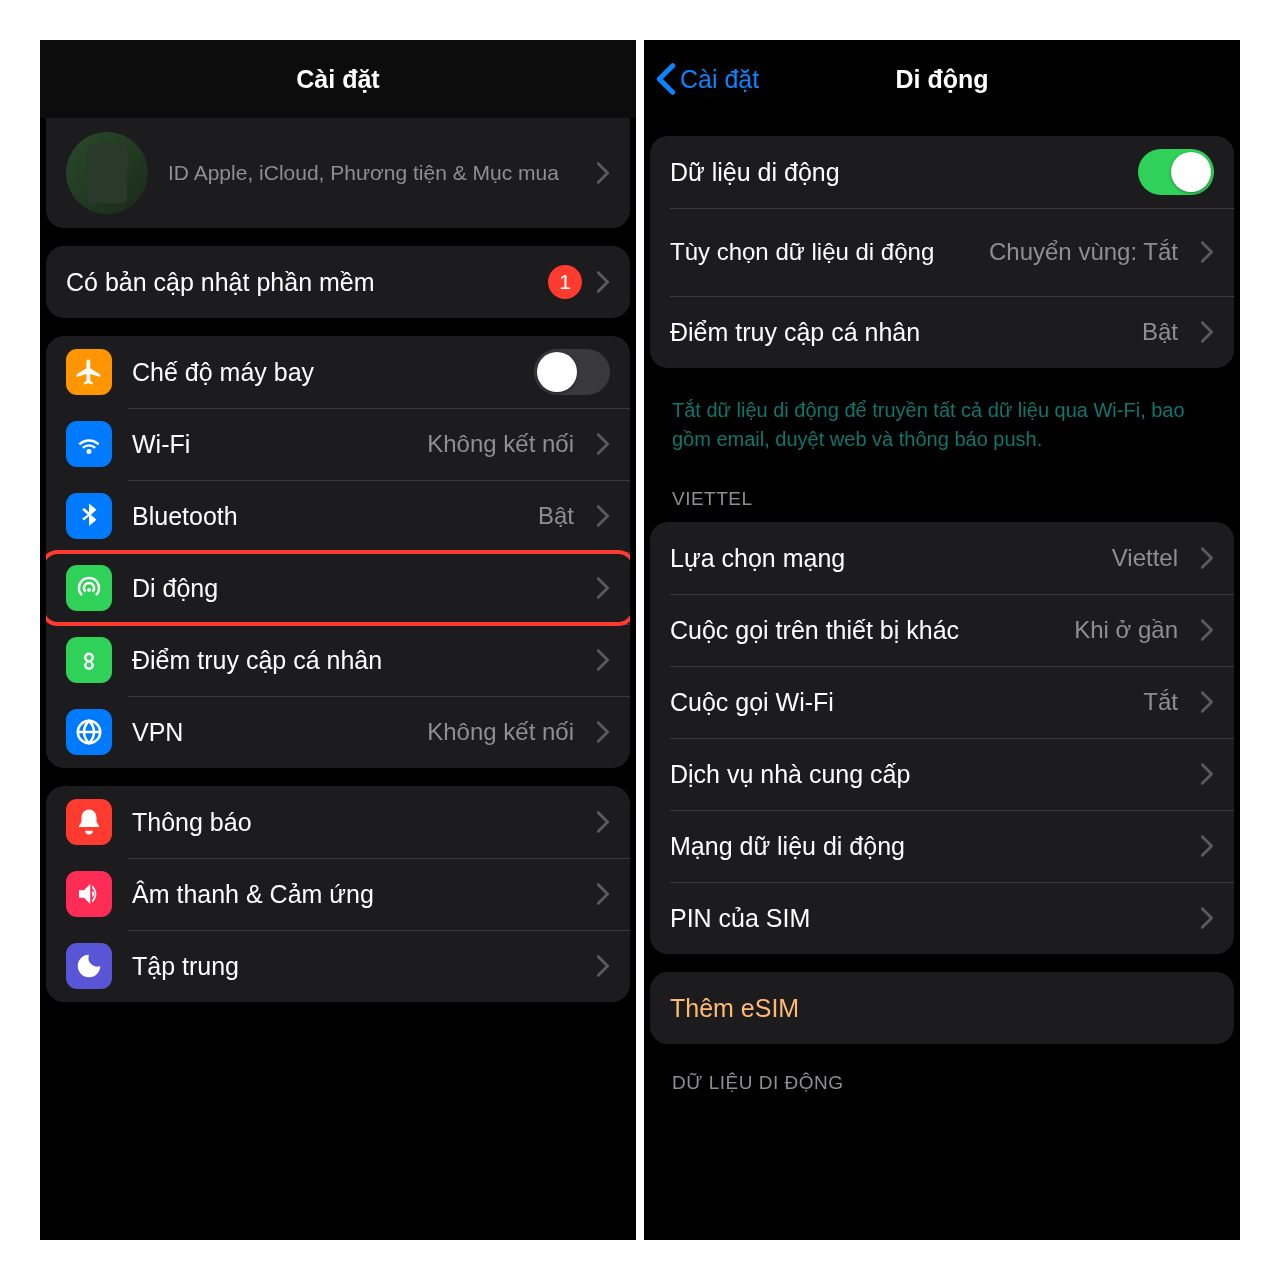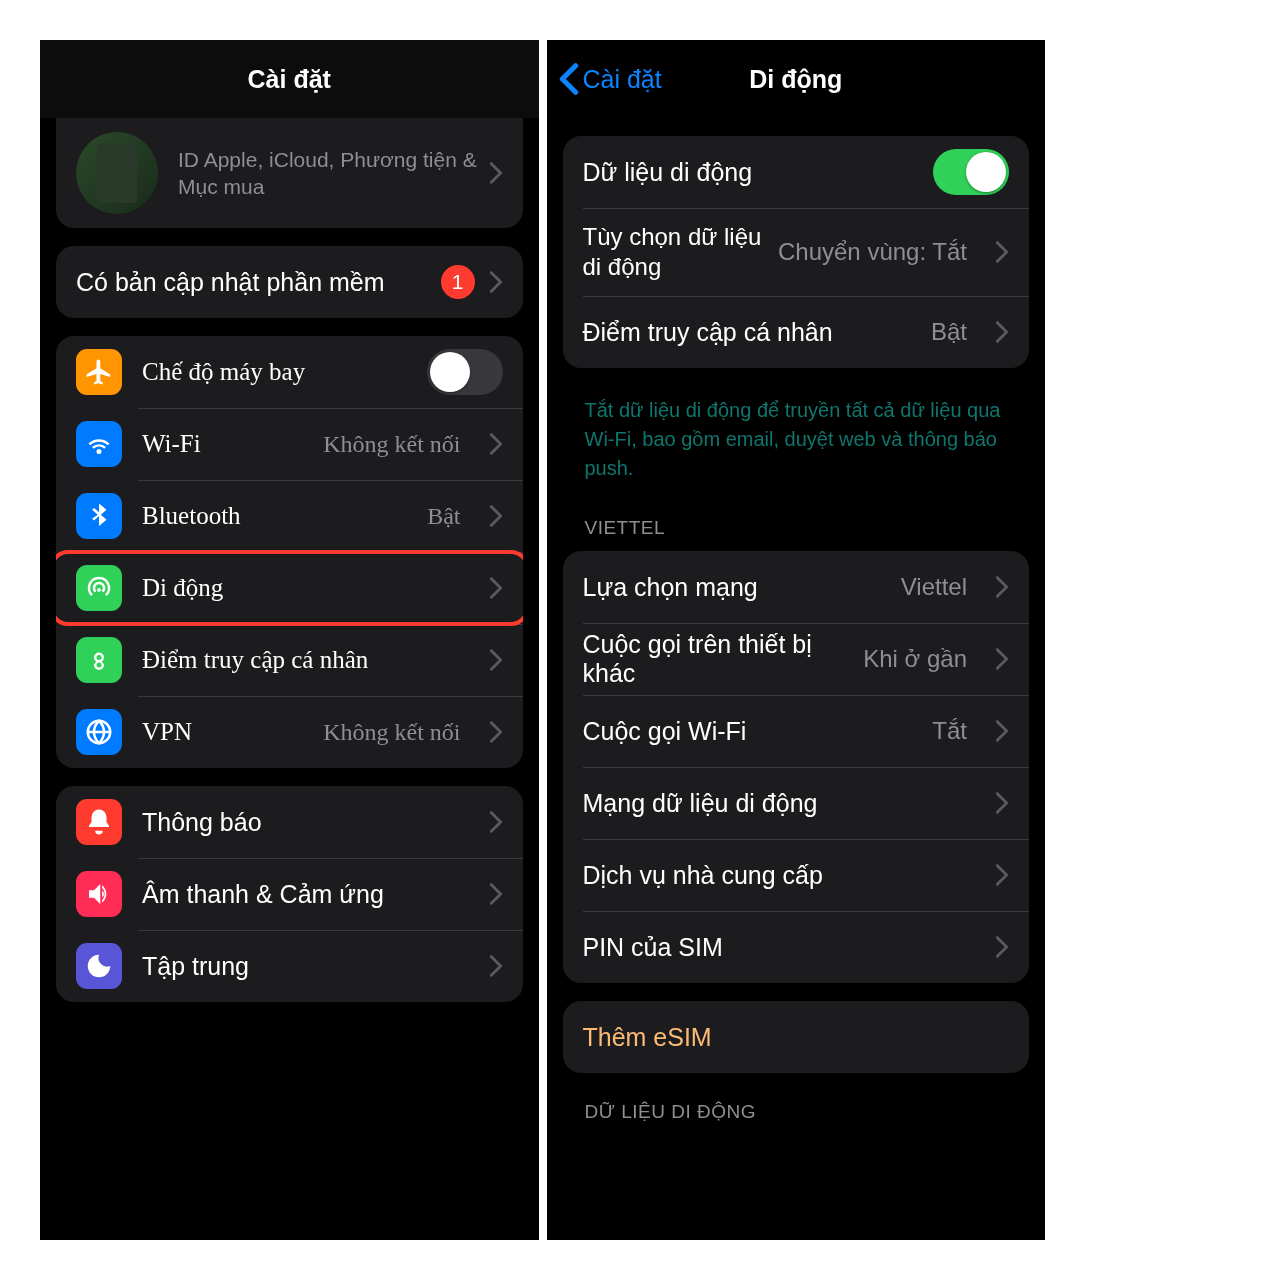--- a/index.html
+++ b/index.html
@@ -1,32 +1,32 @@
 <!DOCTYPE html>
 <html><head>
 <meta charset="utf-8">
 <style>
   html,body{margin:0;padding:0;background:#fff;width:1280px;height:1280px;font-family:-apple-system,Helvetica,Arial,sans-serif;}
-  .frame{position:absolute;top:40px;left:40px;width:1005px;height:1200px;background:#000;display:flex;}
+  .frame{position:absolute;top:40px;left:40px;width:1200px;height:1200px;background:#000;display:flex;}
   .divider-vert{width:8px;background:#fff;}
   .phone{flex:1;background:#000;position:relative;overflow:hidden;color:#fff;font-size:24px;}
   
   .hdr{height:78px;display:flex;align-items:center;justify-content:center;position:relative;background:#0c0c0c;}
   .hdr-title{font-size:25px;font-weight:600;}
   .back{position:absolute;left:12px;display:flex;align-items:center;color:#0a84ff;font-size:25px;}
   .back svg{width:20px;height:34px;margin-right:4px;}
   
-  .scroll{padding:0 16px;}
+  .scroll{padding:0 6px;}
   .group{background:#1c1c1e;border-radius:18px;margin:18px 0;overflow:hidden;}
   .row{display:flex;align-items:center;min-height:72px;padding:0 20px;position:relative;}
   .row + .row::before{content:"";position:absolute;left:20px;right:0;top:0;height:1px;background:#3a3a3c;}
   .row.with-icon + .row.with-icon::before{left:82px;}
   .label{flex:1;font-size:25px;color:#fff;}
   .label.two{line-height:1.25;font-size:24px;}
-  .value{color:#8e8e93;font-size:24px;margin-right:28px;}
+  .value{color:#8e8e93;font-size:24px;margin-right:22px;}
   .chev{color:#5a5a5e;}
   .chev svg{width:14px;height:24px;display:block;}
   .badge{background:#ff3b30;color:#fff;width:34px;height:34px;border-radius:17px;display:flex;align-items:center;justify-content:center;font-size:21px;margin-right:14px;}
   .icon{width:46px;height:46px;border-radius:11px;margin-right:20px;display:flex;align-items:center;justify-content:center;flex-shrink:0;}
   .icon svg{width:30px;height:30px;fill:#fff;}
   
   .toggle{width:76px;height:46px;border-radius:23px;position:relative;}
   .toggle .knob{position:absolute;width:40px;height:40px;border-radius:20px;top:3px;background:#fff;box-shadow:0 1px 3px rgba(0,0,0,.4);}
   .toggle.off{background:#39393d;}
   .toggle.off .knob{left:3px;}
@@ -75,21 +75,21 @@
           <span class="label">Có bản cập nhật phần mềm</span>
           <span class="badge">1</span>
           <span class="chev">
               <svg viewBox="0 0 12 20">
                 <path d="M2 2l8 8-8 8" stroke="#5a5a5e" stroke-width="2.5" fill="none" stroke-linecap="round" stroke-linejoin="round"></path>
               </svg>
             </span>
         </div>
       </div>
 
-      <div class="group" style="position:relative;font-family:Liberation Serif, serif;">
+      <div class="group" style="position:relative;">
         <div class="row with-icon">
           <span class="icon" style="background:#ff9500;">
               <svg viewBox="0 0 24 24">
                 <path d="M21 16v-2l-8-5V3.5a1.5 1.5 0 00-3 0V9l-8 5v2l8-2.5V19l-2 1.5V22l3.5-1 3.5 1v-1.5L13 19v-5.5l8 2.5z"></path>
               </svg>
             </span>
           <span class="label">Chế độ máy bay</span>
           <span class="toggle off">
               <span class="knob"></span>
             </span>
@@ -275,29 +275,29 @@
         <div class="row">
           <span class="label">Cuộc gọi Wi-Fi</span>
           <span class="value">Tắt</span>
           <span class="chev">
               <svg viewBox="0 0 12 20">
                 <path d="M2 2l8 8-8 8" stroke="#5a5a5e" stroke-width="2.5" fill="none" stroke-linecap="round" stroke-linejoin="round"></path>
               </svg>
             </span>
         </div>
         <div class="row">
+          <span class="label">Dịch vụ nhà cung cấp</span>
+          <span class="chev">
+              <svg viewBox="0 0 12 20">
+                <path d="M2 2l8 8-8 8" stroke="#5a5a5e" stroke-width="2.5" fill="none" stroke-linecap="round" stroke-linejoin="round"></path>
+              </svg>
+            </span>
+        </div>
+        <div class="row">
           <span class="label">Mạng dữ liệu di động</span>
-          <span class="chev">
-              <svg viewBox="0 0 12 20">
-                <path d="M2 2l8 8-8 8" stroke="#5a5a5e" stroke-width="2.5" fill="none" stroke-linecap="round" stroke-linejoin="round"></path>
-              </svg>
-            </span>
-        </div>
-        <div class="row">
-          <span class="label">Dịch vụ nhà cung cấp</span>
           <span class="chev">
               <svg viewBox="0 0 12 20">
                 <path d="M2 2l8 8-8 8" stroke="#5a5a5e" stroke-width="2.5" fill="none" stroke-linecap="round" stroke-linejoin="round"></path>
               </svg>
             </span>
         </div>
         <div class="row">
           <span class="label">PIN của SIM</span>
           <span class="chev">
               <svg viewBox="0 0 12 20">

